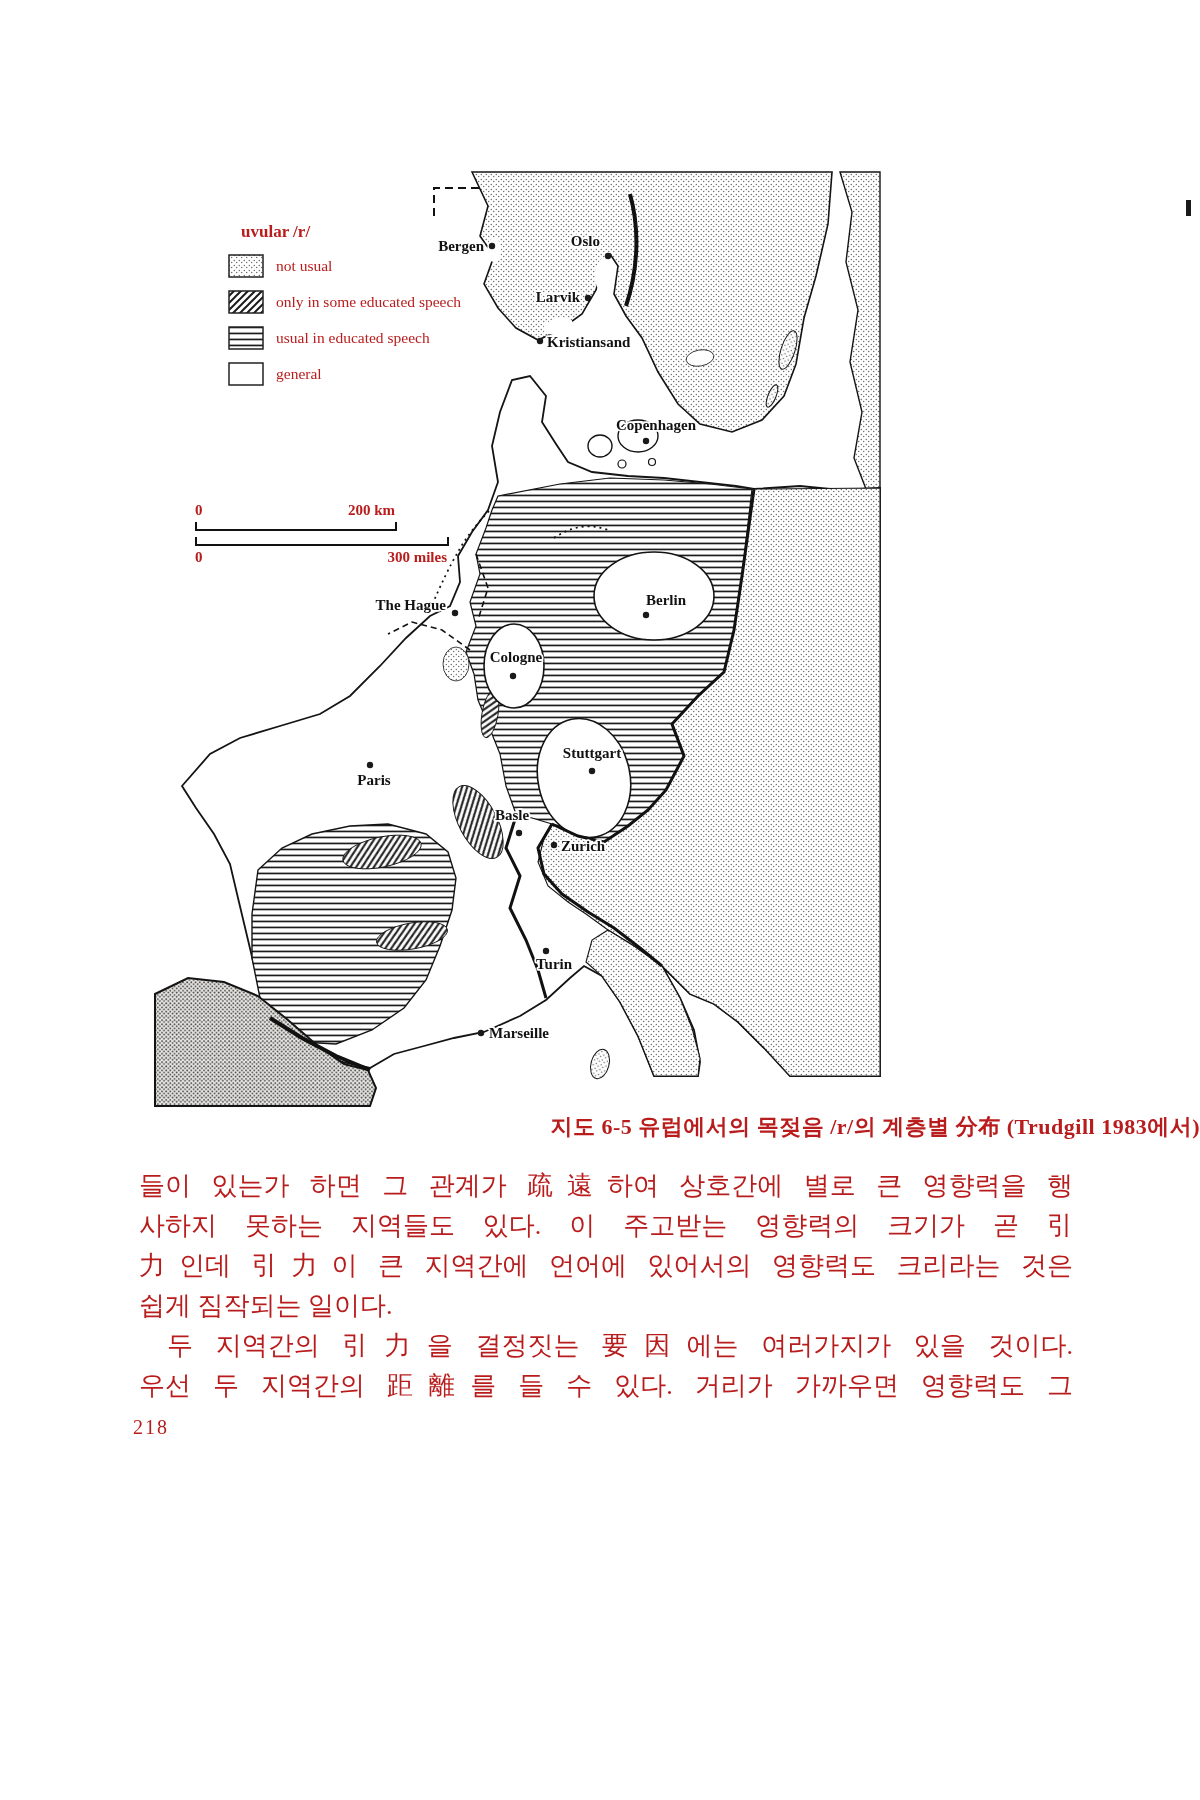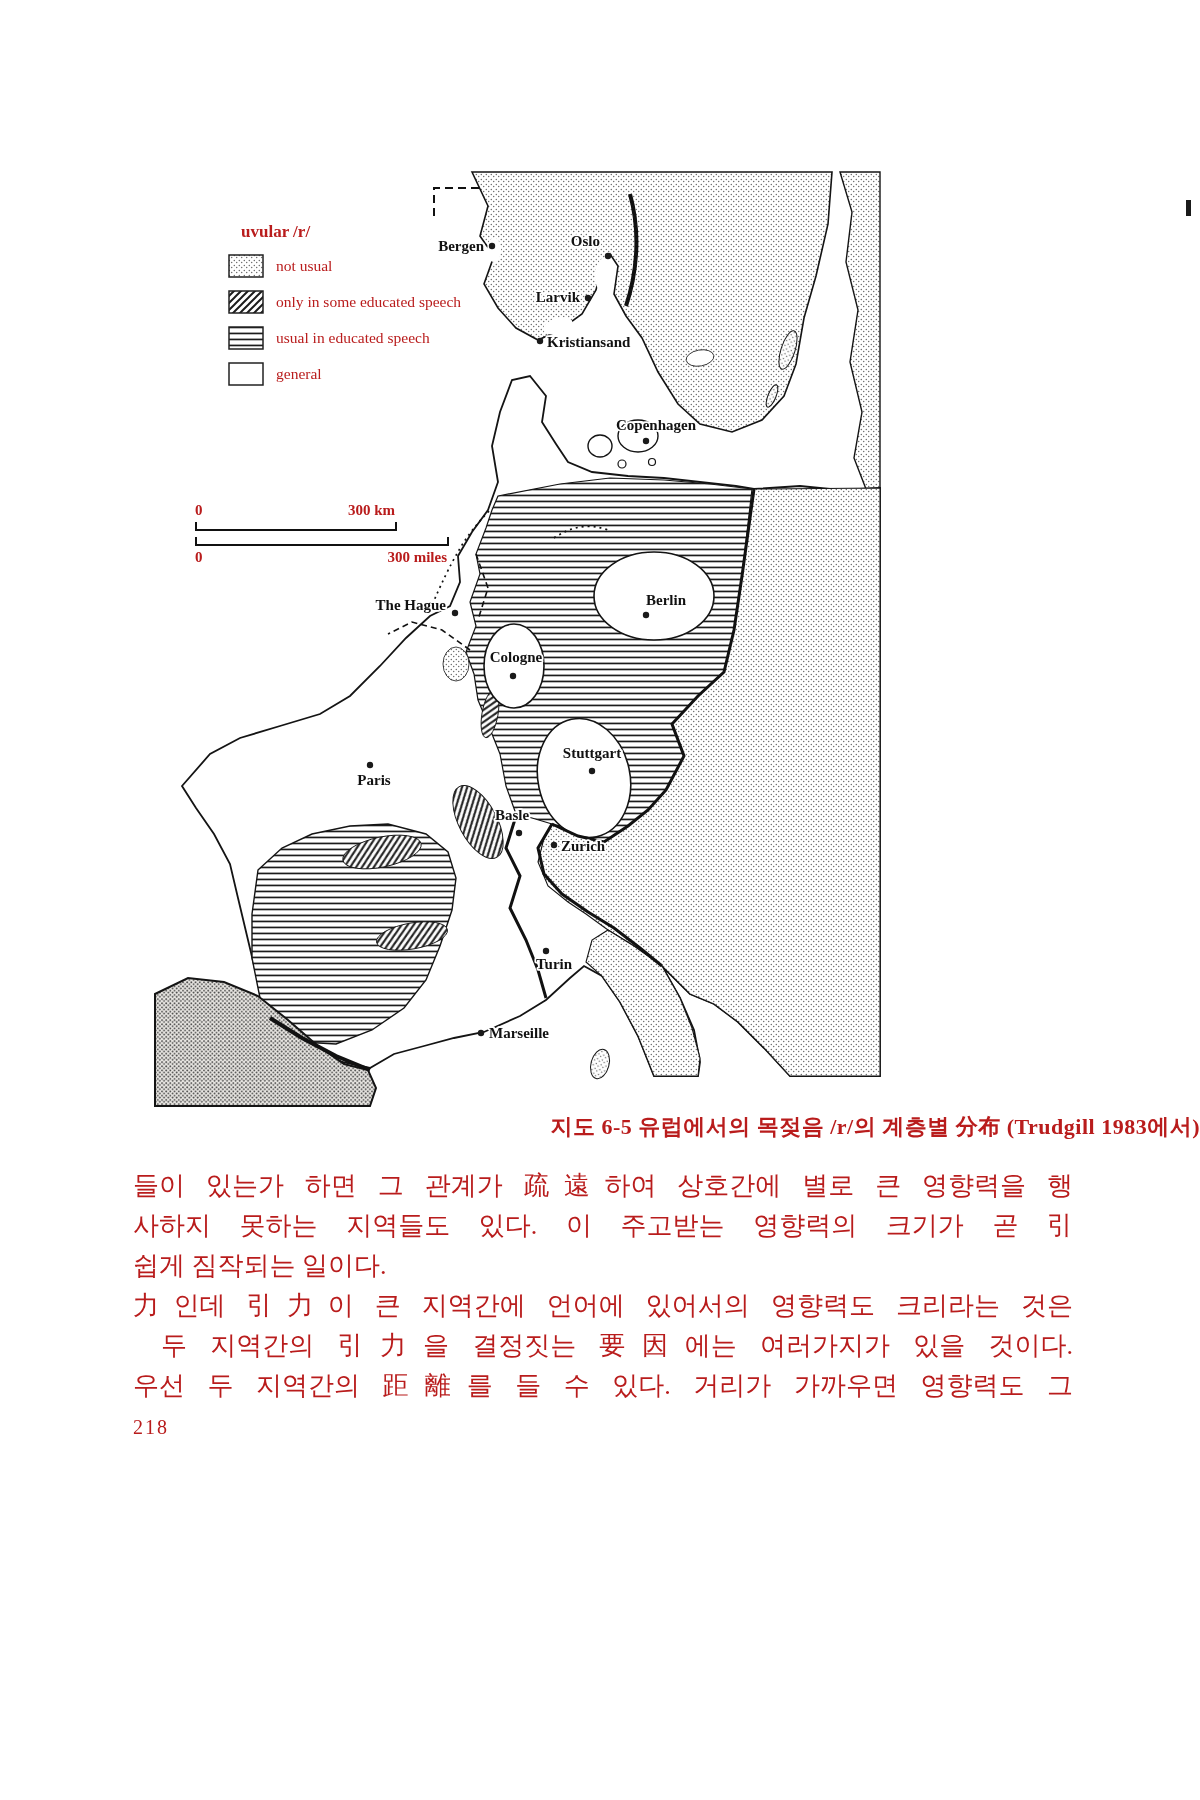--- a/index.html
+++ b/index.html
@@ -20,21 +20,21 @@
   .r1{width:200px;margin-bottom:3px;}
   .r2{width:252px;margin-top:3px;}
   .bar{border:2px solid #111;border-top:none;height:7px;}
   .bar-km{width:198px;}
   .bar-mi{width:250px;margin-top:6px;}
 
   
   .caption{position:absolute;left:0;top:1112px;width:1200px;text-align:right;
            font:bold 22px "Liberation Serif",serif;letter-spacing:.5px;}
   .bodytext{position:absolute;left:133px;top:1166px;width:940px;}
-  .line{font:26px/40px "Liberation Serif",serif;}
+  .line{font:26px/40px "Liberation Serif",serif;margin-left:6px;}
   .j{text-align:justify;text-align-last:justify;}
   .indent{text-indent:28px;}
   .pnum{position:absolute;left:133px;top:1416px;font:20px "Liberation Serif",serif;letter-spacing:2px;text-align:center;}
   .speck{position:absolute;left:1186px;top:200px;width:5px;height:16px;background:#1a1a1a;}
 
   svg text{font-family:"Liberation Serif",serif;font-size:15px;font-weight:bold;fill:#111;
            paint-order:stroke;stroke:#fff;stroke-width:3.5px;stroke-linejoin:round;}
 </style>
 </head>
 <body>
@@ -177,37 +177,37 @@
         <svg width="36" height="24">
             <rect x="1" y="1" width="34" height="22" fill="#ffffff" stroke="#222" stroke-width="1.5"></rect>
           </svg>
         <span>general</span>
       </div>
     </div>
 
     <div class="scale">
       <div class="scale-row r1">
         <span>0</span>
-        <span>300 km</span>
+        <span>200 km</span>
       </div>
       <div class="bar bar-km"></div>
       <div class="bar bar-mi"></div>
       <div class="scale-row r2">
         <span>0</span>
         <span>300 miles</span>
       </div>
     </div>
   </div>
 
   <div class="caption">지도 6-5  유럽에서의 목젖음 /r/의 계층별 分布 (Trudgill 1983에서)</div>
 
   <div class="bodytext">
     <div class="line j">들이 있는가 하면 그 관계가 疏遠하여 상호간에 별로 큰 영향력을 행</div>
     <div class="line j">사하지 못하는 지역들도 있다. 이 주고받는 영향력의 크기가 곧 引</div>
+    <div class="line j">力인데 引力이 큰 지역간에 언어에 있어서의 영향력도 크리라는 것은</div>
     <div class="line">쉽게 짐작되는 일이다.</div>
-    <div class="line j">力인데 引力이 큰 지역간에 언어에 있어서의 영향력도 크리라는 것은</div>
     <div class="line j indent">두 지역간의 引力을 결정짓는 要因에는 여러가지가 있을 것이다.</div>
     <div class="line j">우선 두 지역간의 距離를 들 수 있다. 거리가 가까우면 영향력도 그</div>
   </div>
 
   <div class="pnum">218</div>
   <div class="speck"></div>
 </div>
 
 </body></html>

